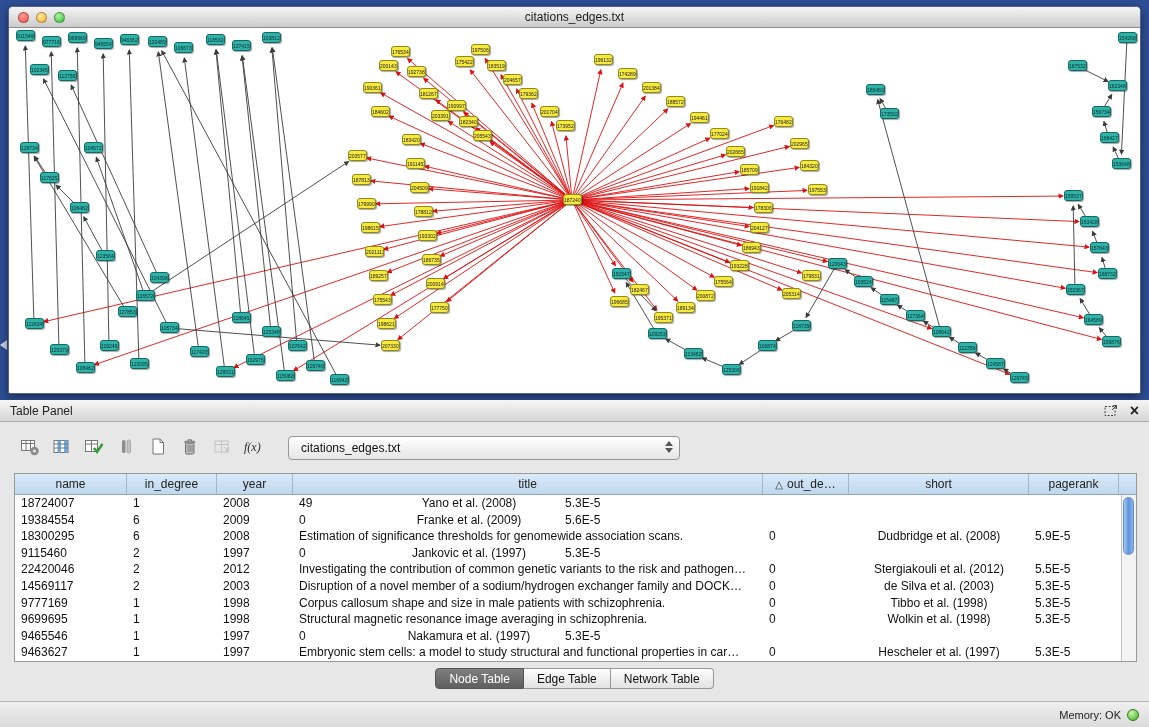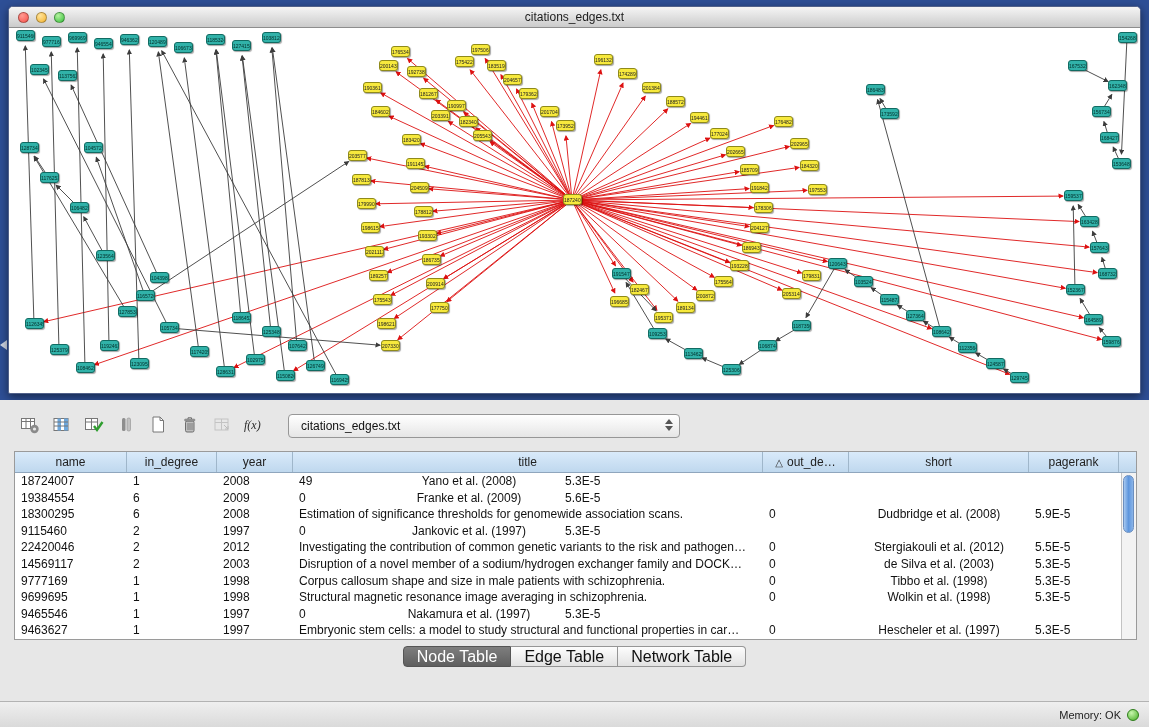--- a/index.html
+++ b/index.html
@@ -58,21 +58,21 @@
   .tbody { overflow:hidden; }
   .tr { display:flex; height:16.6px; line-height:16.5px; background:#fff; }
   .td { font-size:12px; color:#111; padding-left:6px; overflow:hidden; white-space:nowrap; }
   .c0{width:112px}.c1{width:90px}.c2{width:76px}.c3{width:470px}.c4{width:86px}.c5{width:180px;}.c6{width:90px}
   .td.c5 { text-align:center; padding-left:0; }
   .vscroll { position:absolute; right:0; top:21px; bottom:0; width:15px; background:#f3f3f3; border-left:1px solid #c3c3c3; }
   .vthumb { position:absolute; top:2px; left:1px; width:11px; height:58px; border-radius:6px;
     background:linear-gradient(90deg,#a6c8f0,#5e96dd,#8ab4e8); border:1px solid #6b8fc0; }
 
   .tabs { display:flex; justify-content:center; margin-top:6px; }
-  .tab { height:21px; padding:0 13px; font-size:16px; display:flex; align-items:center;
+  .tab { height:21px; padding:0 13px; font-size:12px; display:flex; align-items:center;
     border:1px solid #969696; border-left:none; background:linear-gradient(#fdfdfd,#e2e2e2); color:#111; }
   .tab:first-child { border-left:1px solid #969696; border-radius:4px 0 0 4px; }
   .tab:last-child { border-radius:0 4px 4px 0; }
   .tab.selected { background:linear-gradient(#7e7e7e,#5f5f5f); color:#fff; border-color:#555; }
 
   .statusbar { position:absolute; left:0; bottom:0; width:100%; height:26px;
     background:linear-gradient(#efefef,#dadada); border-top:1px solid #b3b3b3;
     display:flex; align-items:center; justify-content:flex-end; padding-right:10px; font-size:11px; color:#222; }
   .mem-dot { width:12px; height:12px; border-radius:50%; margin-left:6px;
     background:radial-gradient(circle at 35% 30%, #c8f6ae, #44ad22); border:1px solid #2c7d18; }
@@ -348,20 +348,31 @@
         <div class="node t" style="left: 75px; top: 114px;">10457236</div>
         <div class="node t" style="left: 223px; top: 284px;">11864520</div>
         <div class="node t" style="left: 253px; top: 298px;">12534876</div>
         <div class="node t" style="left: 279px; top: 312px;">10764235</div>
         <div class="node t" style="left: 1001px; top: 344px;">12974510</div>
       </div>
   </div>
 </div>
 
 <div class="table-panel">
+  <div class="panel-titlebar">
+    <span>Table Panel</span>
+    <span class="spacer"></span>
+    <span class="float-icon">
+      <svg width="14" height="13" viewBox="0 0 14 13">
+          <rect x="1" y="2.5" width="10" height="9" fill="none" stroke="#444" stroke-dasharray="2,1.5"></rect>
+          <path d="M8 6 L12.5 1.5 M12.5 1.5 h-3.4 M12.5 1.5 v3.4" stroke="#444" fill="none"></path>
+        </svg>
+    </span>
+    <span class="close-panel">×</span>
+  </div>
 
   <div class="toolbar">
     <button class="tool-btn">
       <span>
         <svg width="20" height="20" viewBox="0 0 20 20">
             <rect x="1.5" y="3.5" width="13" height="10" fill="#fff" stroke="#777"></rect>
             <line x1="1.5" y1="6.5" x2="14.5" y2="6.5" stroke="#777"></line>
             <line x1="6" y1="3.5" x2="6" y2="13.5" stroke="#777"></line>
             <line x1="10.5" y1="3.5" x2="10.5" y2="13.5" stroke="#777"></line>
             <circle cx="14.5" cy="14" r="4.2" fill="#8a8a8a"></circle>

